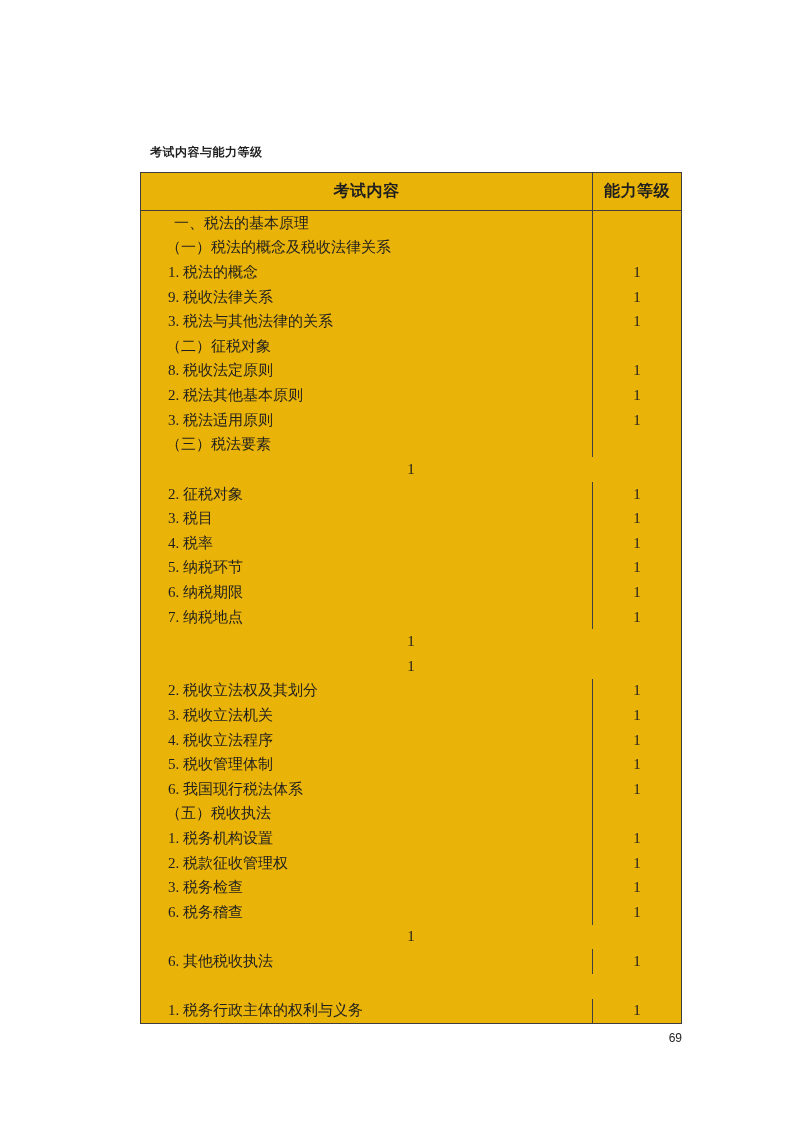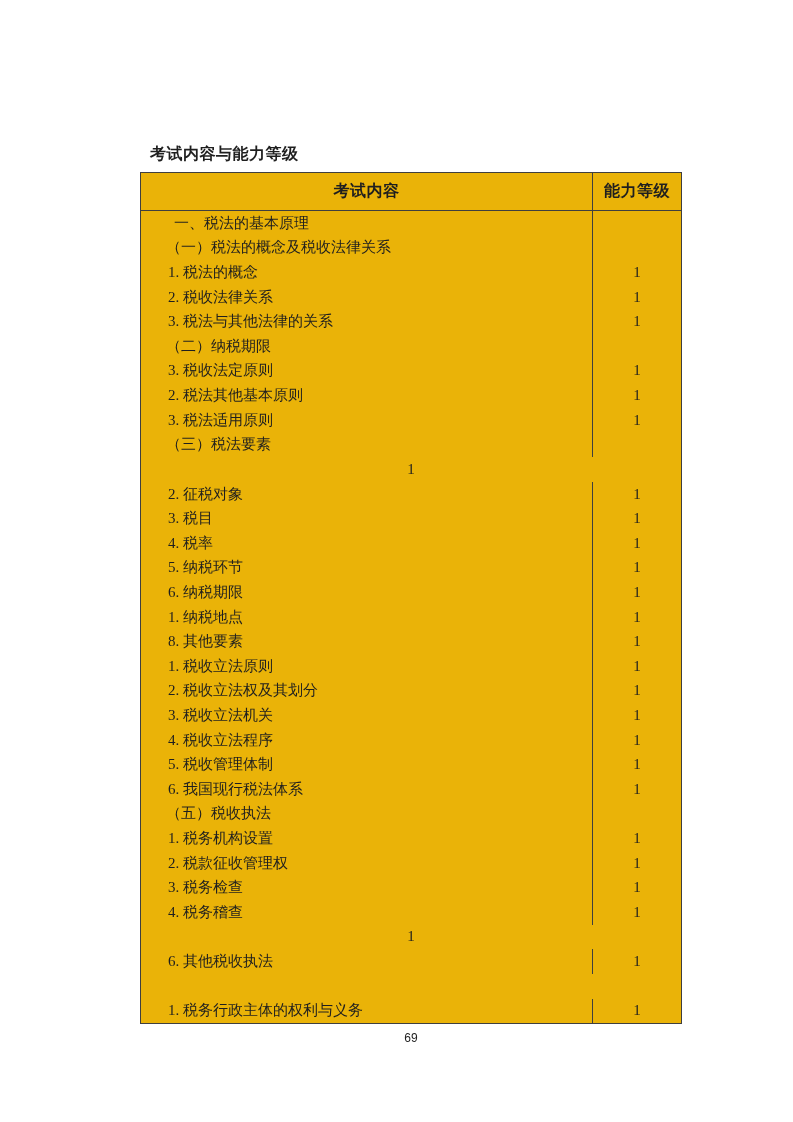--- a/index.html
+++ b/index.html
@@ -11,21 +11,21 @@
     color: #1f1f1f;
     font-family: "Liberation Serif", "DejaVu Serif", serif;
     overflow: hidden;
   }
   .doc-heading {
     position: absolute;
     left: 150px;
     top: 144px;
     font-family: "Liberation Sans", "DejaVu Sans", sans-serif;
     font-weight: 700;
-    font-size: 16px;
+    font-size: 12px;
     letter-spacing: 0.5px;
     white-space: nowrap;
   }
   .exam-table {
     position: absolute;
     left: 140px;
     top: 172px;
     width: 542px;
     height: 852px;
     box-sizing: border-box;
@@ -83,21 +83,21 @@
     justify-content: center;
     font-size: 15px;
   }
   .type-section .content-cell { padding-left: 33px; }
   .type-subsection .content-cell { padding-left: 25px; }
   .page-number {
     position: absolute;
     left: 140px;
     top: 1031px;
     width: 542px;
-    text-align: center;
+    text-align: right;
     font-family: "Liberation Sans", "DejaVu Sans", sans-serif;
     font-size: 12px;
     color: #1f1f1f;
   }
 </style>
 </head>
 <body>
 
 <div class="page">
 
@@ -118,36 +118,36 @@
     <div class="cell content-cell">（一）税法的概念及税收法律关系</div>
     <div class="cell level-cell"></div>
   </div>
 
   <div class="row type-item">
     <div class="cell content-cell">1. 税法的概念</div>
     <div class="cell level-cell">1</div>
   </div>
 
   <div class="row type-item">
-    <div class="cell content-cell">2. 税收法律关系</div>
+    <div class="cell content-cell">9. 税收法律关系</div>
     <div class="cell level-cell">1</div>
   </div>
 
   <div class="row type-item">
     <div class="cell content-cell">3. 税法与其他法律的关系</div>
     <div class="cell level-cell">1</div>
   </div>
 
   <div class="row type-subsection">
-    <div class="cell content-cell">（二）纳税期限</div>
-    <div class="cell level-cell"></div>
-  </div>
-
-  <div class="row type-item">
-    <div class="cell content-cell">3. 税收法定原则</div>
+    <div class="cell content-cell">（二）征税对象</div>
+    <div class="cell level-cell"></div>
+  </div>
+
+  <div class="row type-item">
+    <div class="cell content-cell">8. 税收法定原则</div>
     <div class="cell level-cell">1</div>
   </div>
 
   <div class="row type-item">
     <div class="cell content-cell">2. 税法其他基本原则</div>
     <div class="cell level-cell">1</div>
   </div>
 
   <div class="row type-item">
     <div class="cell content-cell">3. 税法适用原则</div>
@@ -182,32 +182,30 @@
     <div class="cell content-cell">5. 纳税环节</div>
     <div class="cell level-cell">1</div>
   </div>
 
   <div class="row type-item">
     <div class="cell content-cell">6. 纳税期限</div>
     <div class="cell level-cell">1</div>
   </div>
 
   <div class="row type-item">
-    <div class="cell content-cell">1. 纳税地点</div>
-    <div class="cell level-cell">1</div>
-  </div>
-
-  <div class="row type-item">
-    <div class="cell content-cell">8. 其他要素</div>
-    <div class="cell level-cell">1</div>
-  </div>
-
-
-  <div class="row type-item">
-    <div class="cell content-cell">1. 税收立法原则</div>
+    <div class="cell content-cell">7. 纳税地点</div>
+    <div class="cell level-cell">1</div>
+  </div>
+
+  <div class="row type-item">
+    <div class="cell level-cell">1</div>
+  </div>
+
+
+  <div class="row type-item">
     <div class="cell level-cell">1</div>
   </div>
 
   <div class="row type-item">
     <div class="cell content-cell">2. 税收立法权及其划分</div>
     <div class="cell level-cell">1</div>
   </div>
 
   <div class="row type-item">
     <div class="cell content-cell">3. 税收立法机关</div>
@@ -243,21 +241,21 @@
     <div class="cell content-cell">2. 税款征收管理权</div>
     <div class="cell level-cell">1</div>
   </div>
 
   <div class="row type-item">
     <div class="cell content-cell">3. 税务检查</div>
     <div class="cell level-cell">1</div>
   </div>
 
   <div class="row type-item">
-    <div class="cell content-cell">4. 税务稽查</div>
+    <div class="cell content-cell">6. 税务稽查</div>
     <div class="cell level-cell">1</div>
   </div>
 
   <div class="row type-item">
     <div class="cell level-cell">1</div>
   </div>
 
   <div class="row type-item">
     <div class="cell content-cell">6. 其他税收执法</div>
     <div class="cell level-cell">1</div>

